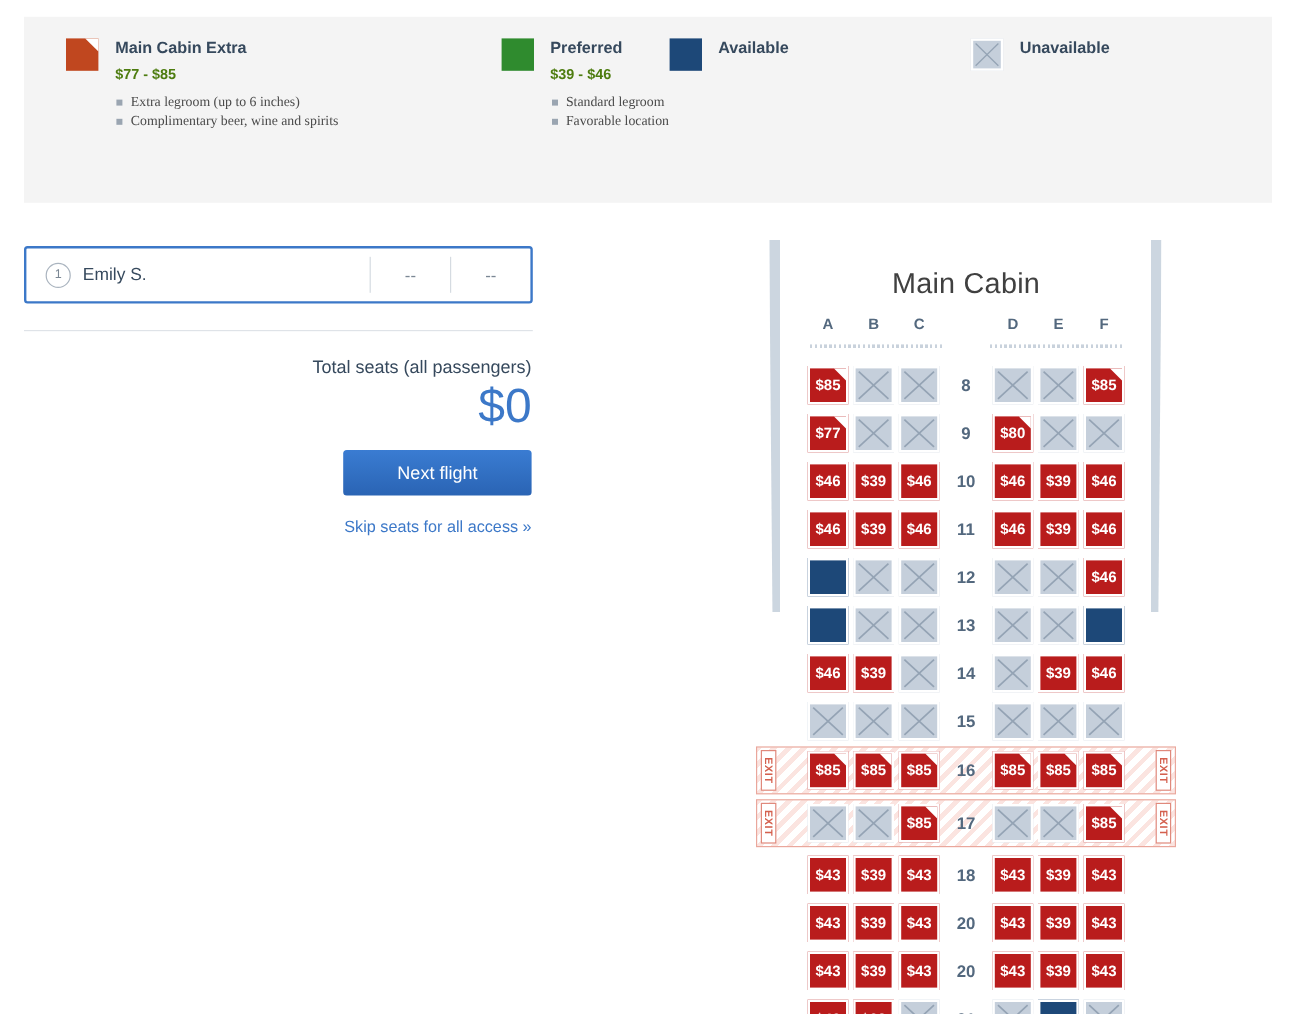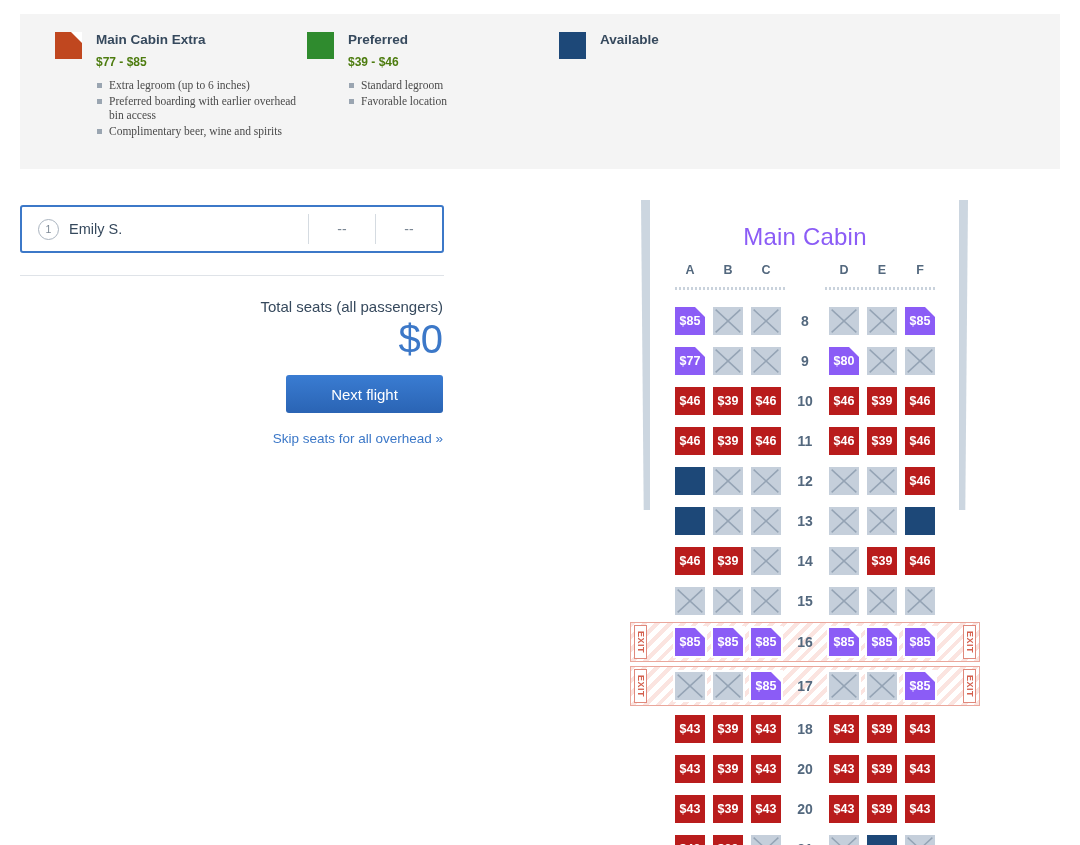--- a/index.html
+++ b/index.html
@@ -29,21 +29,21 @@
   }
   .legend-grid {
     display: flex;
     align-items: flex-start;
   }
   .legend-item {
     display: flex;
     align-items: flex-start;
   }
   .legend-item.li0 { width: 252px; padding-left: 35px; }
-  .legend-item.li1 { width: 252px; padding-left: 0px; }
+  .legend-item.li1 { width: 252px; padding-left: 0px; justify-content: flex-end; }
   .legend-item.li2 { width: 252px; padding-left: 0px; }
   .legend-item.li3 { width: 252px; padding-left: 0px; }
 
   .swatch {
     width: 27px;
     height: 27px;
     flex: 0 0 27px;
     margin-top: 2px;
     margin-right: 14px;
     position: relative;
@@ -211,21 +211,21 @@
     width: 9px;
     height: 310px;
     background: #ccd6e0;
   }
   .wall.left { left: 11px; clip-path: polygon(0 0, 100% 0, 100% 100%, 30% 100%); }
   .wall.right { left: 329px; clip-path: polygon(0 0, 100% 0, 70% 100%, 0 100%); }
 
   .cabin-title {
     text-align: center;
     font-size: 24px;
-    color: #8b5cf6;
+    color: #404040;
     font-weight: 300;
     padding-top: 28px;
     letter-spacing: 0.2px;
   }
   .col-letters {
     display: flex;
     justify-content: center;
     margin-top: 12px;
   }
   .col-letters .cl {
@@ -276,21 +276,21 @@
     display: flex;
     align-items: center;
     justify-content: center;
     font-size: 12.5px;
     font-weight: bold;
     color: #ffffff;
     border: 2px solid #ffffff;
     cursor: pointer;
     flex: 0 0 34px;
   }
-  .seat.mce { background: #8b5cf6; }
+  .seat.mce { background: #b91c1c; }
   .seat.mce::after {
     content: "";
     position: absolute;
     top: 0; right: 0;
     width: 0; height: 0;
     border-top: 10px solid #ffffff;
     border-left: 10px solid transparent;
   }
   .seat.pref { background: #b91c1c; }
   .seat.avail { background: #1d4878; }
@@ -337,21 +337,20 @@
 
 <div class="legend">
   <div class="legend-grid" id="legend-grid">
       <div class="legend-item li0">
         <div class="swatch mce"></div>
         <div class="legend-body">
           <div class="legend-title">Main Cabin Extra</div>
           <div class="legend-price">$77 - $85</div>
           <ul class="legend-list">
             <li>Extra legroom (up to 6 inches)</li>
-            <li>Preferred boarding with earlier overhead bin access</li>
             <li>Complimentary beer, wine and spirits</li>
           </ul>
         </div>
       </div>
       <div class="legend-item li1">
         <div class="swatch pref"></div>
         <div class="legend-body">
           <div class="legend-title">Preferred</div>
           <div class="legend-price">$39 - $46</div>
           <ul class="legend-list">
@@ -359,20 +358,31 @@
             <li>Favorable location</li>
           </ul>
         </div>
       </div>
       <div class="legend-item li2">
         <div class="swatch avail"></div>
         <div class="legend-body">
           <div class="legend-title">Available</div>
         </div>
       </div>
+      <div class="legend-item li3">
+        <div class="swatch unavail">
+          <svg viewBox="0 0 34 32" preserveAspectRatio="none">
+            <line x1="3" y1="3" x2="31" y2="29" stroke="#94a3b4" stroke-width="1.6"></line>
+            <line x1="31" y1="3" x2="3" y2="29" stroke="#94a3b4" stroke-width="1.6"></line>
+          </svg>
+        </div>
+        <div class="legend-body">
+          <div class="legend-title">Unavailable</div>
+        </div>
+      </div>
     </div>
 </div>
 
 <div class="left-panel">
 
   <div id="pax-list">
       <div class="pax-box">
         <div class="pax-name-cell">
           <div class="pax-num">1</div>
           <div class="pax-name">Emily S.</div>
@@ -381,21 +391,21 @@
         <div class="pax-cell">--</div>
       </div>
     </div>
 
   <div class="divider"></div>
 
   <div class="totals">
     <div class="totals-label">Total seats (all passengers)</div>
     <div class="totals-amount">$0</div>
     <button class="next-btn">Next flight</button>
-    <a class="skip-link" href="#">Skip seats for all overhead »</a>
+    <a class="skip-link" href="#">Skip seats for all access »</a>
   </div>
 </div>
 
 <div class="seatmap">
   <div class="wall left"></div>
   <div class="wall right"></div>
 
   <div class="cabin-title">Main Cabin</div>
 
   <div class="col-letters" id="col-letters">

